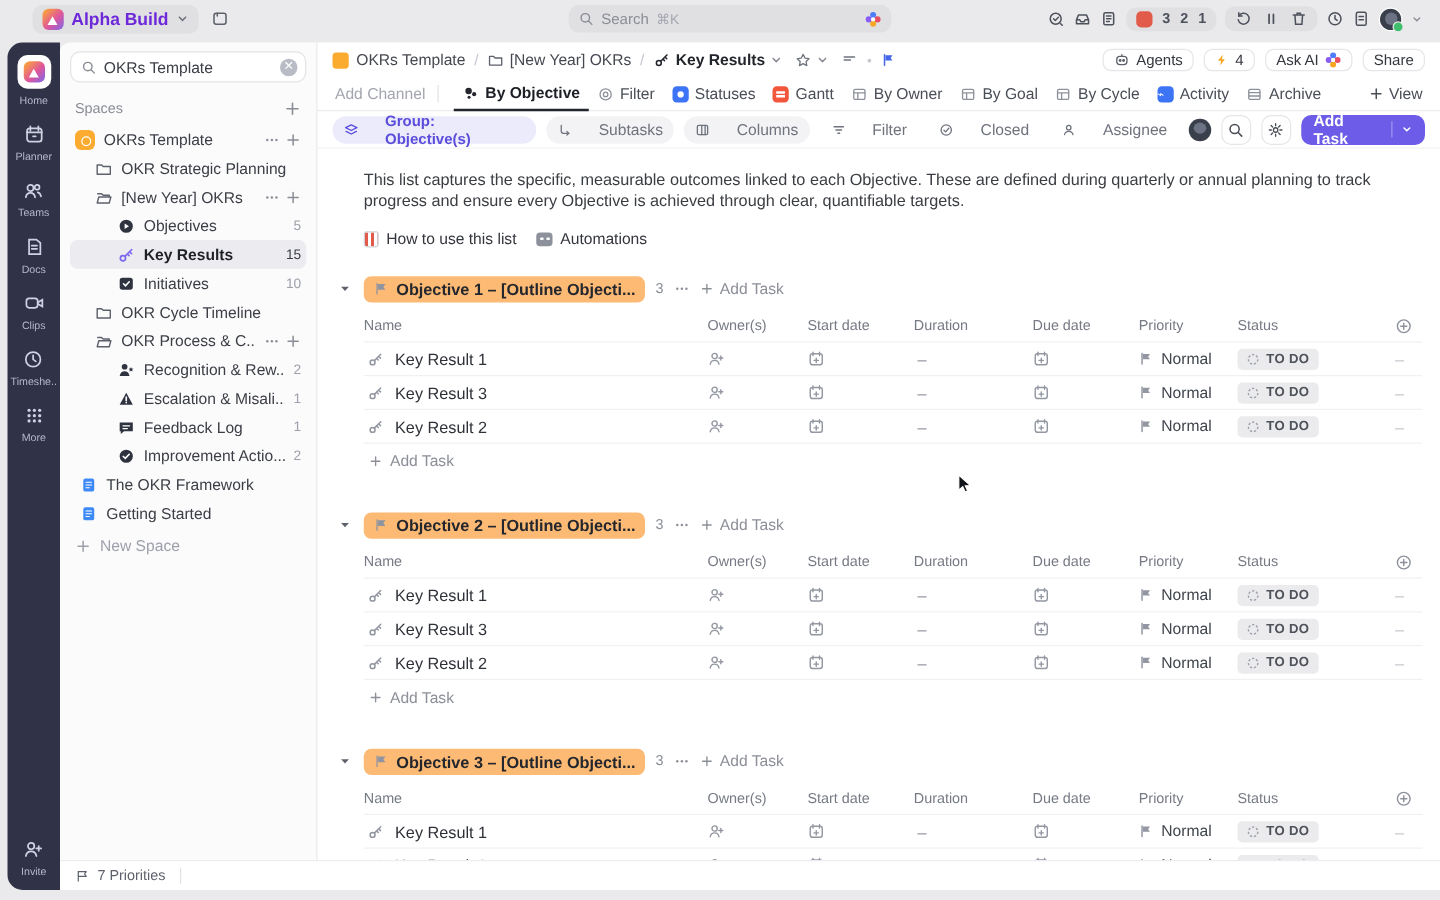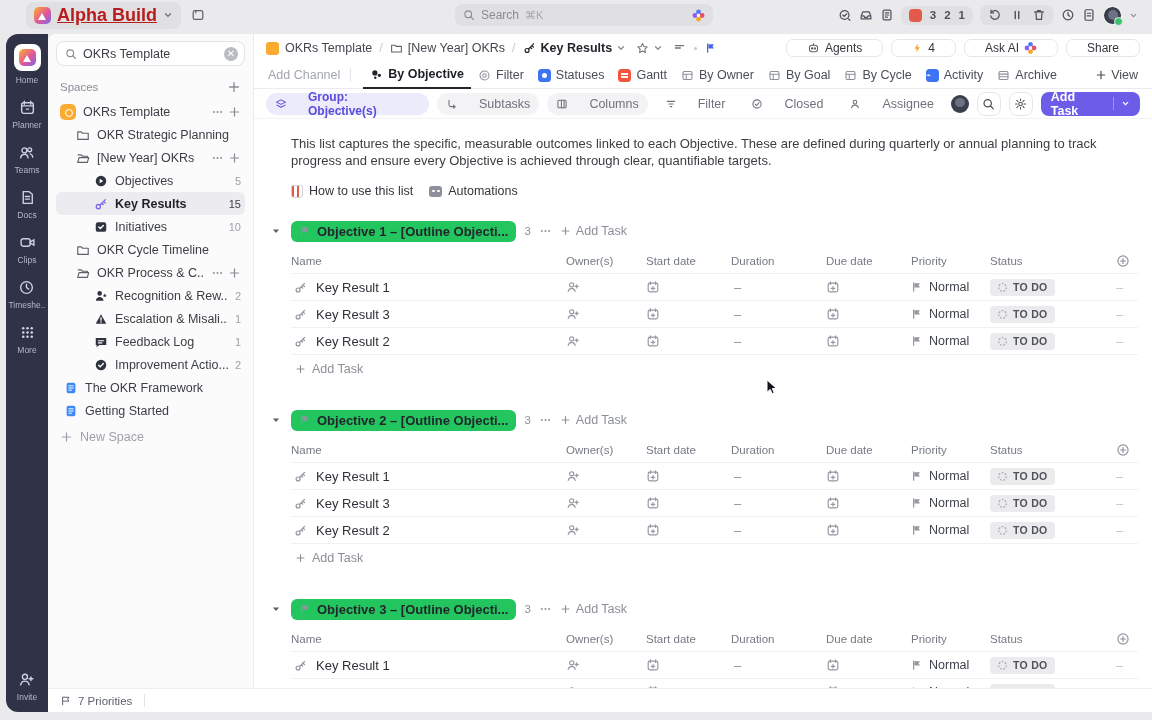--- a/index.html
+++ b/index.html
@@ -6,21 +6,21 @@
   html,body { width:1152px; height:720px; overflow:hidden; }
   body { font-family:"Liberation Sans","DejaVu Sans",sans-serif; background:#eaeaec; color:#2e3138; position:relative; }
   svg { display:block; }
   .ic { width:14px; height:14px; }
 
   
   .topbar { height:30px; display:flex; align-items:center; padding:0 14px 0 26px; background:#eaeaec; position:relative; }
   .ws-pill { display:flex; align-items:center; gap:6px; background:#e0e0e3; border-radius:8px; padding:3px 8px; cursor:pointer; }
   .ws-logo { width:17px; height:17px; border-radius:5px; background:linear-gradient(135deg,#f9a03f 10%,#e0569a 55%,#7b68ee 100%); position:relative; }
   .ws-logo::after { content:""; position:absolute; left:4px; top:6px; border-left:4.5px solid transparent; border-right:4.5px solid transparent; border-bottom:7px solid #fff; }
-  .ws-name { font-size:18px; font-weight:700; color:#b91c1c;text-decoration:underline; }
+  .ws-name { font-size:14px; font-weight:700; color:#6d28d9; }
   .tb-ic { color:#5d616b; margin-left:10px; cursor:pointer; }
   .search-bar { position:absolute; left:455px; top:4px; width:258px; height:22px; background:#e0e0e3; border-radius:8px; display:flex; align-items:center; gap:6px; padding:0 8px; color:#8a8d96; font-size:12px; cursor:text; }
   .search-kbd { color:#a4a7b0; font-size:11px; }
   .sparkle { margin-left:auto; }
   .tb-right { margin-left:auto; display:flex; align-items:center; gap:7px; color:#4e525c; }
   .pillgroup { display:flex; align-items:center; gap:8px; background:#e0e0e3; border-radius:8px; padding:3px 8px; }
   .rednum { width:13px; height:13px; border-radius:4px; background:#e25a4a; }
   .histnum { font-size:11.5px; font-weight:700; color:#4e525c; }
   .avatar { width:19px; height:19px; border-radius:50%; background:#3a3f4c; position:relative; border:1px solid #fff; }
   .avatar::before { content:""; position:absolute; left:4px; top:3px; width:10px; height:10px; border-radius:50%; background:#6b7283; }
@@ -64,21 +64,21 @@
   
   .content { flex:1; display:flex; flex-direction:column; min-width:0; }
   .crumb-row { height:28px; display:flex; align-items:center; padding:0 12px; font-size:12.5px; color:#454850; }
   .crumb-row .sep { color:#c6c8cf; margin:0 7px; }
   .csq { width:13px; height:13px; border-radius:3px; background:#fbab30; margin-right:6px; }
   .citem { display:flex; align-items:center; cursor:pointer; }
   .ccur { font-weight:700; color:#22252b; }
   .cic { color:#5d616b; margin-right:5px; }
   .chev { color:#8a8d96; margin-left:4px; }
   .crumb-acts { margin-left:auto; display:flex; align-items:center; gap:8px; }
-  .act-pill { display:flex; align-items:center; gap:5px; border:1px solid #e6e6ea; background:#fff; border-radius:7px; height:18px; padding:0 20px; font-size:12px; color:#34373e; cursor:pointer; }
+  .act-pill { display:flex; align-items:center; gap:5px; border:1px solid #e6e6ea; background:#fff; border-radius:7px; height:18px; padding:0 8px; font-size:12px; color:#34373e; cursor:pointer; }
 
   .tab-row { height:27px; display:flex; align-items:center; padding:0 14px; border-bottom:1px solid #ebebee; font-size:12.5px; color:#4a4e57; }
   .addchan { color:#a3a6af; cursor:pointer; }
   .tdiv { width:1px; height:14px; background:#e4e4e8; margin:0 12px 0 10px; }
   .tab { display:flex; align-items:center; gap:5px; height:27px; padding:0 7px; cursor:pointer; color:#4a4e57; }
   .tab .ic { width:13px; height:13px; color:#8d919b; }
   .tab.active { font-weight:700; color:#1c1f25; border-bottom:2px solid #23262d; }
   .tab.active .ic { color:#23262d; }
   .bluebox,.orangebox { width:13px; height:13px; border-radius:3.5px; position:relative; flex:none; }
   .bluebox { background:#3d74f6; } .orangebox { background:#f2573d; }
@@ -104,21 +104,21 @@
   .links { display:flex; align-items:center; gap:16px; margin-top:15px; font-size:12.5px; color:#33363c; }
   .linkitem { display:flex; align-items:center; gap:6px; cursor:pointer; }
   .popcorn { width:12px; height:13px; border-radius:2px 2px 3px 3px; background:repeating-linear-gradient(90deg,#e25a4a 0 2.5px,#fff 2.5px 5px); border:0.5px solid #d0d2d8; }
   .robot { width:13px; height:11px; border-radius:3px; background:#8d919b; position:relative; }
   .robot::after { content:""; position:absolute; left:3px; top:4px; width:2.5px; height:2.5px; border-radius:50%; background:#fff; box-shadow:5px 0 0 #fff; }
 
   .group { margin-top:22px; }
   .group + .group { margin-top:26px; }
   .ghead { display:flex; align-items:center; gap:8px; margin-left:-20px; height:22px; }
   .caret { color:#5d616b; cursor:pointer; width:12px; }
-  .gpill { display:flex; align-items:center; gap:6px; background:#22c55e; border-radius:6px; padding:3px 8px; cursor:pointer; }
+  .gpill { display:flex; align-items:center; gap:6px; background:#fdba74; border-radius:6px; padding:3px 8px; cursor:pointer; }
   .gpill b { font-size:13px; color:#23262c; }
   .gpill .ic { color:#9094a0; }
   .gcount { font-size:11.5px; color:#8c8f98; }
   .gdots { color:#8c8f98; cursor:pointer; }
   .gadd { display:flex; align-items:center; gap:5px; color:#8c8f98; font-size:12.5px; cursor:pointer; }
 
   .tgrid { display:grid; grid-template-columns:minmax(0,1fr) 80px 85px 95px 85px 79px 126px 22px; align-items:center; }
   .thead { height:26px; border-bottom:1px solid #f1f1f3; font-size:11.5px; color:#767a84; margin-top:6px; }
   .thead .plus-col { color:#8d919b; cursor:pointer; }
   .trow { height:27px; border-bottom:1px solid #f1f1f3; font-size:13px; color:#2e3138; }

